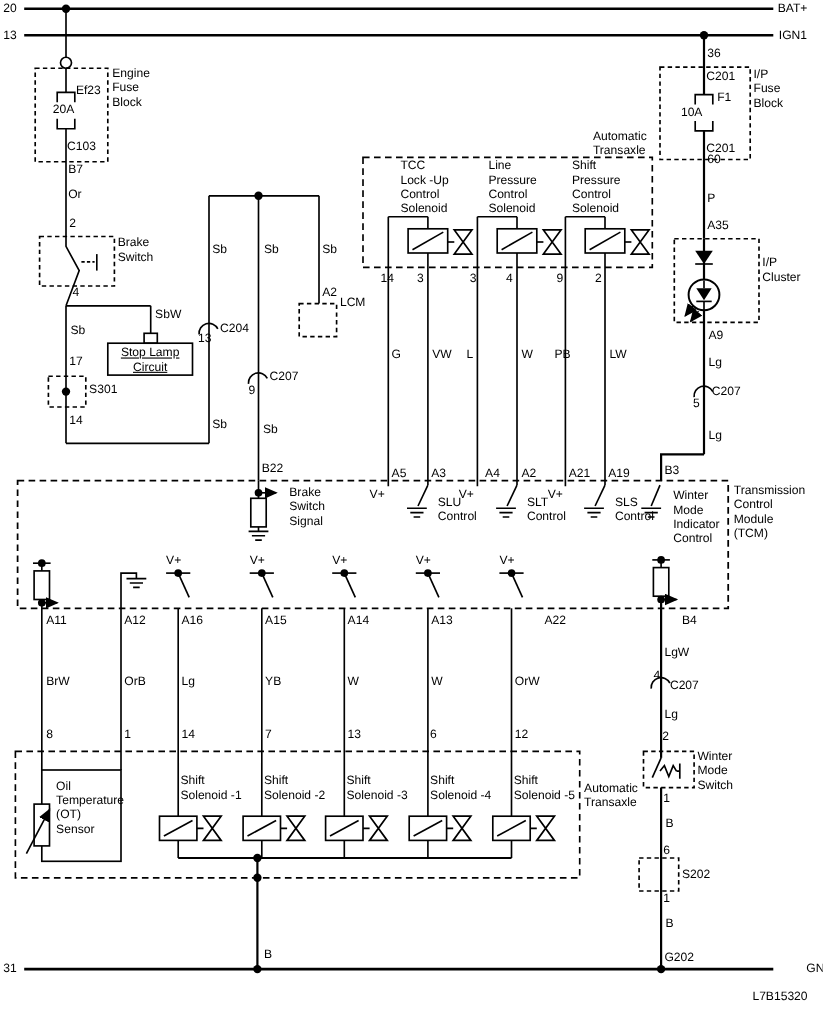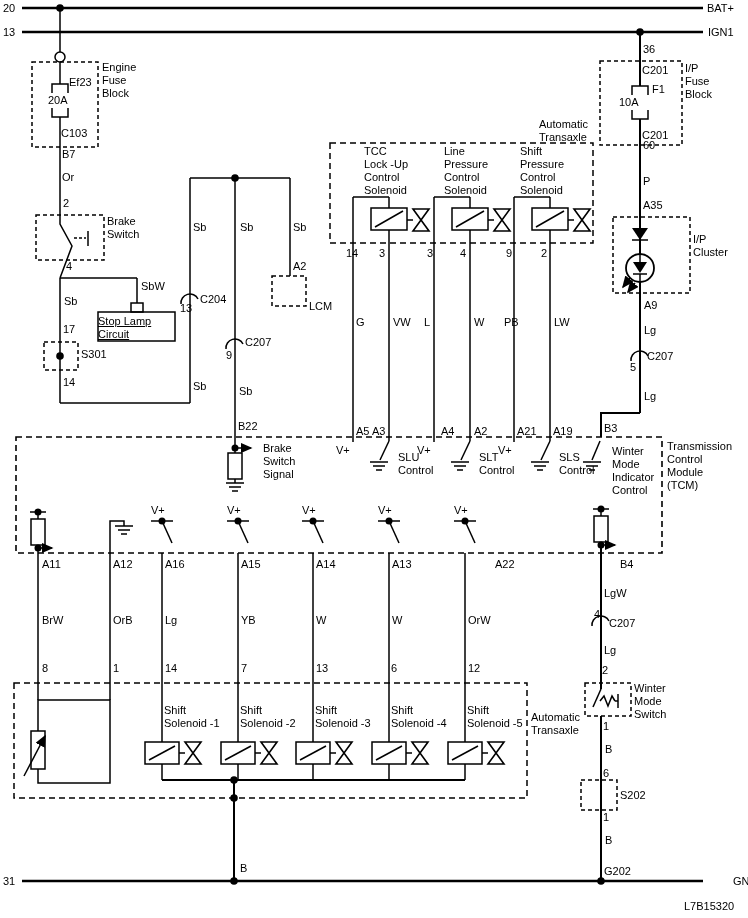--- a/index.html
+++ b/index.html
@@ -1,20 +1,20 @@
 <!DOCTYPE html>
 <html><head>
 <meta charset="utf-8">
 <style>
   html,body{margin:0;padding:0;background:#fff}
   #wrap{position:relative;width:748px;height:918px;background:#fff;
         font-family:"Liberation Sans",sans-serif;color:#000;overflow:hidden}
   #wiring{position:absolute;left:0;top:0}
   .lb{position:absolute;font-size:11px;line-height:13px;white-space:pre-line}
-  .c{text-align:left}
+  .c{text-align:center}
   .u{text-decoration:underline}
   line,path,rect,polyline{stroke:#000;fill:none;stroke-width:1.5;stroke-linecap:butt}
   .w2{stroke-width:2}
   .rail{stroke-width:2.4}
   .dsh{stroke-dasharray:6 4}
   .dsh2{stroke-dasharray:4 3}
   .dshc{stroke-dasharray:3 2}
   .dot{fill:#000;stroke:none}
   .blk{fill:#000;stroke:none}
   .ring{fill:#fff;stroke:#000;stroke-width:1.5}
@@ -317,21 +317,21 @@
 <span class="lb" style="left:193px;top:221px">Sb</span>
 <span class="lb" style="left:240px;top:221px">Sb</span>
 <span class="lb" style="left:293px;top:221px">Sb</span>
 <span class="lb" style="left:193px;top:380px">Sb</span>
 <span class="lb" style="left:239px;top:385px">Sb</span>
 <span class="lb" style="left:180px;top:302px">13</span>
 <span class="lb" style="left:200px;top:293px">C204</span>
 <span class="lb" style="left:226px;top:349px">9</span>
 <span class="lb" style="left:245px;top:336px">C207</span>
 <span class="lb" style="left:293px;top:260px">A2</span>
-<span class="lb" style="left:309px;top:300px">LCM</span>
+<span class="lb" style="left:309px;top:269px">LCM</span>
 <span class="lb" style="left:238px;top:420px">B22</span>
 
 <span class="lb" style="left:539px;top:118px">Automatic
 Transaxle</span>
 <span class="lb" style="left:364px;top:145px">TCC
 Lock -Up
 Control
 Solenoid</span>
 <span class="lb" style="left:444px;top:145px">Line
 Pressure
@@ -347,21 +347,21 @@
 <span class="lb" style="left:460px;top:247px">4</span>
 <span class="lb" style="left:506px;top:247px">9</span>
 <span class="lb" style="left:541px;top:247px">2</span>
 <span class="lb" style="left:356px;top:316px">G</span>
 <span class="lb" style="left:393px;top:316px">VW</span>
 <span class="lb" style="left:424px;top:316px">L</span>
 <span class="lb" style="left:474px;top:316px">W</span>
 <span class="lb" style="left:504px;top:316px">PB</span>
 <span class="lb" style="left:554px;top:316px">LW</span>
 <span class="lb" style="left:356px;top:425px">A5</span>
-<span class="lb" style="left:372px;top:425px">A3</span>
+<span class="lb" style="left:392px;top:425px">A3</span>
 <span class="lb" style="left:441px;top:425px">A4</span>
 <span class="lb" style="left:474px;top:425px">A2</span>
 <span class="lb" style="left:517px;top:425px">A21</span>
 <span class="lb" style="left:553px;top:425px">A19</span>
 
 <span class="lb" style="left:336px;top:444px">V+</span>
 <span class="lb" style="left:417px;top:444px">V+</span>
 <span class="lb" style="left:498px;top:444px">V+</span>
 <span class="lb" style="left:398px;top:451px">SLU
 Control</span>
@@ -405,20 +405,24 @@
 <span class="lb" style="left:468px;top:614px">OrW</span>
 
 <span class="lb" style="left:42px;top:662px">8</span>
 <span class="lb" style="left:113px;top:662px">1</span>
 <span class="lb" style="left:165px;top:662px">14</span>
 <span class="lb" style="left:241px;top:662px">7</span>
 <span class="lb" style="left:316px;top:662px">13</span>
 <span class="lb" style="left:391px;top:662px">6</span>
 <span class="lb" style="left:468px;top:662px">12</span>
 
+<span class="lb" style="left:51px;top:709px">Oil
+Temperature
+(OT)
+Sensor</span>
 <span class="lb" style="left:164px;top:704px">Shift
 Solenoid -1</span>
 <span class="lb" style="left:240px;top:704px">Shift
 Solenoid -2</span>
 <span class="lb" style="left:315px;top:704px">Shift
 Solenoid -3</span>
 <span class="lb" style="left:391px;top:704px">Shift
 Solenoid -4</span>
 <span class="lb" style="left:467px;top:704px">Shift
 Solenoid -5</span>

